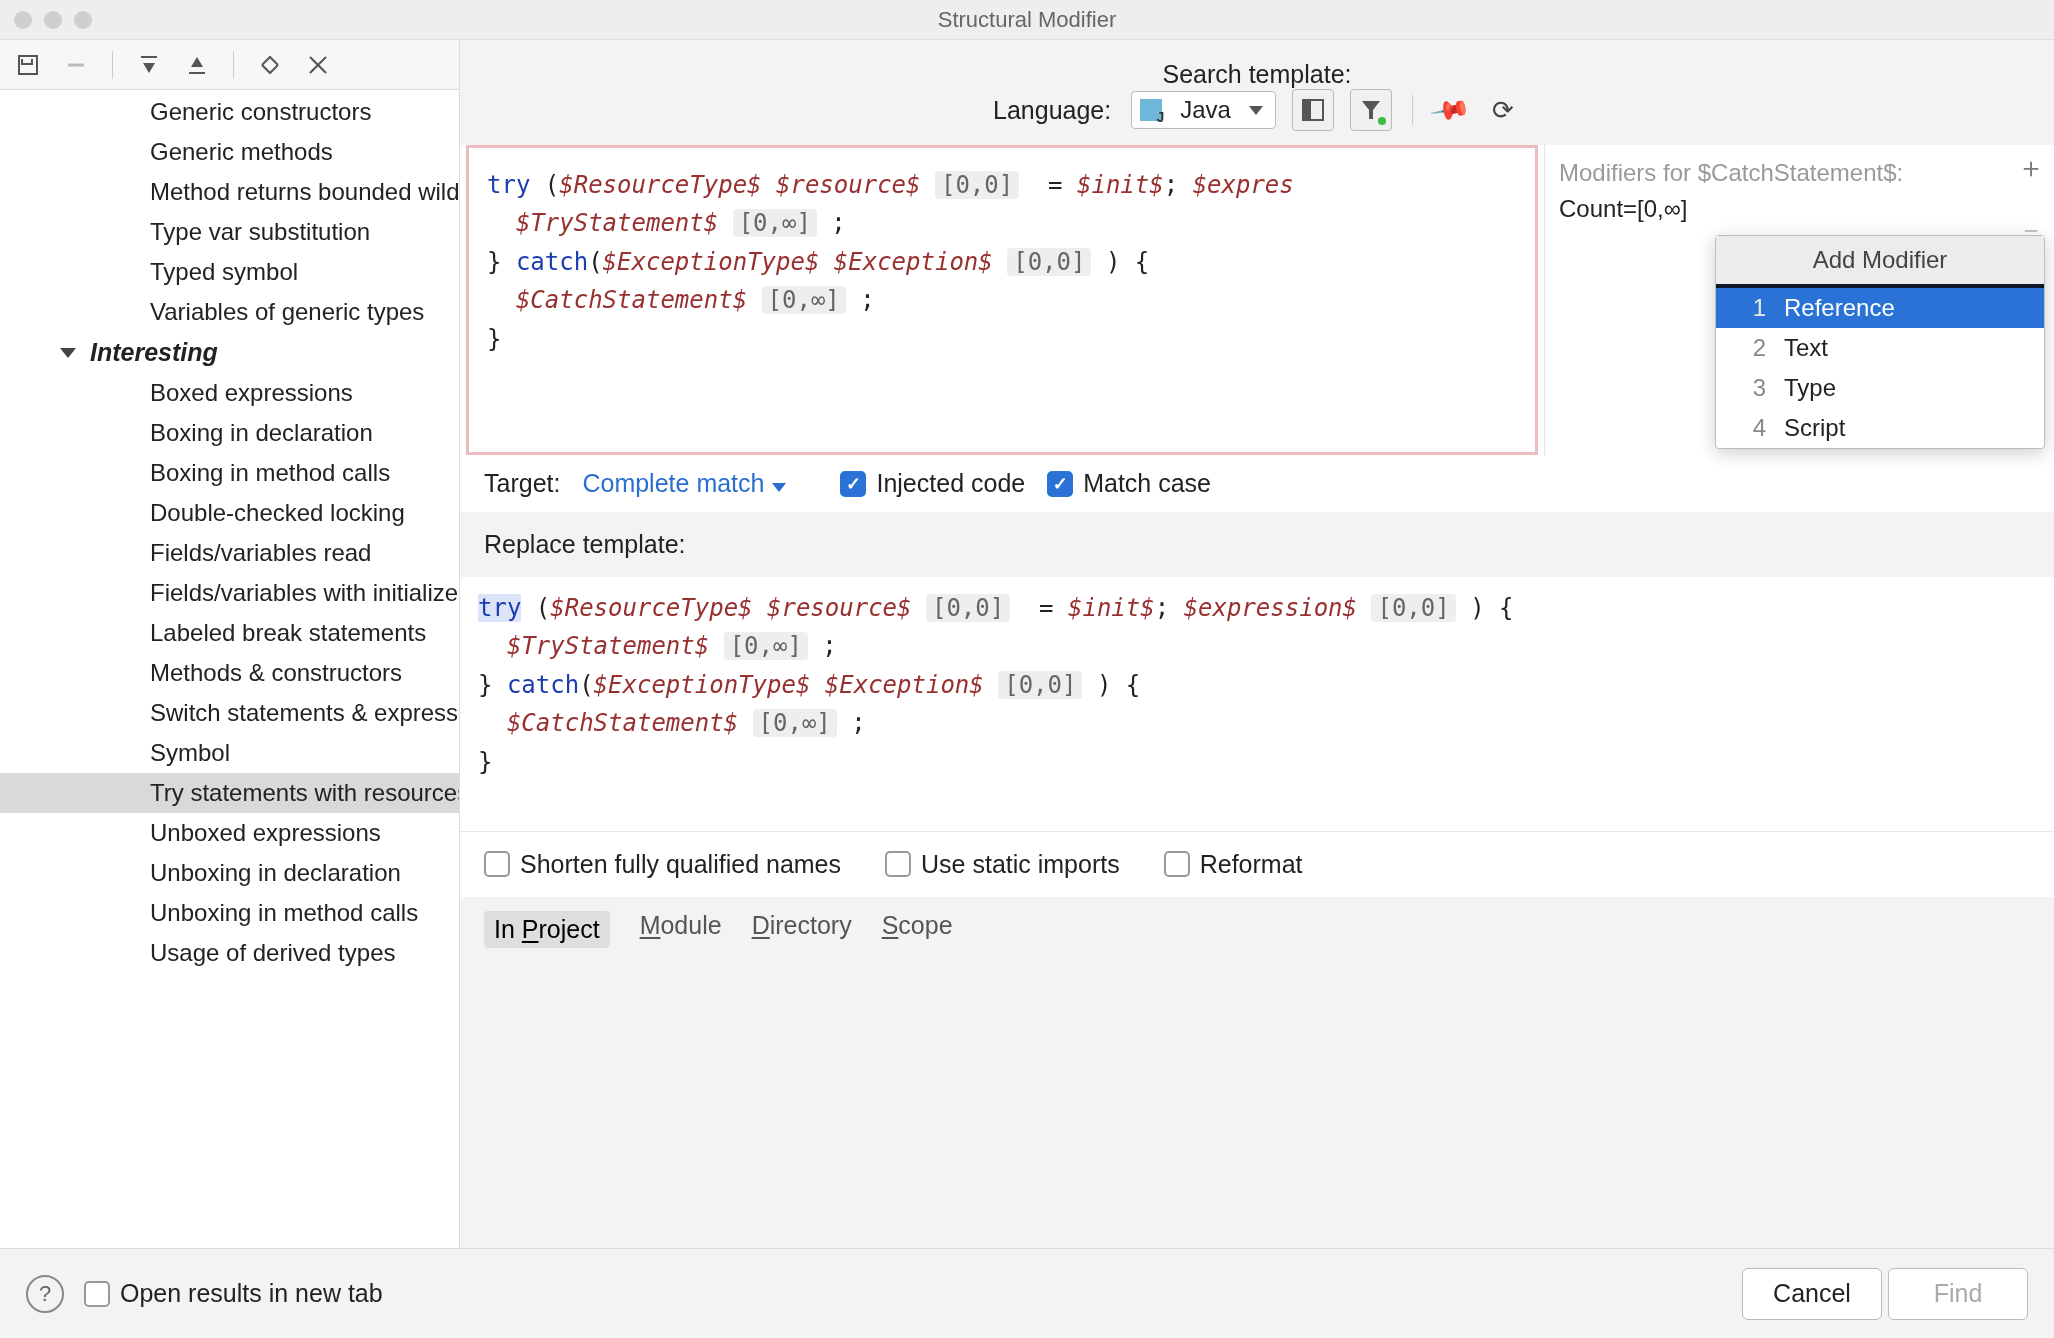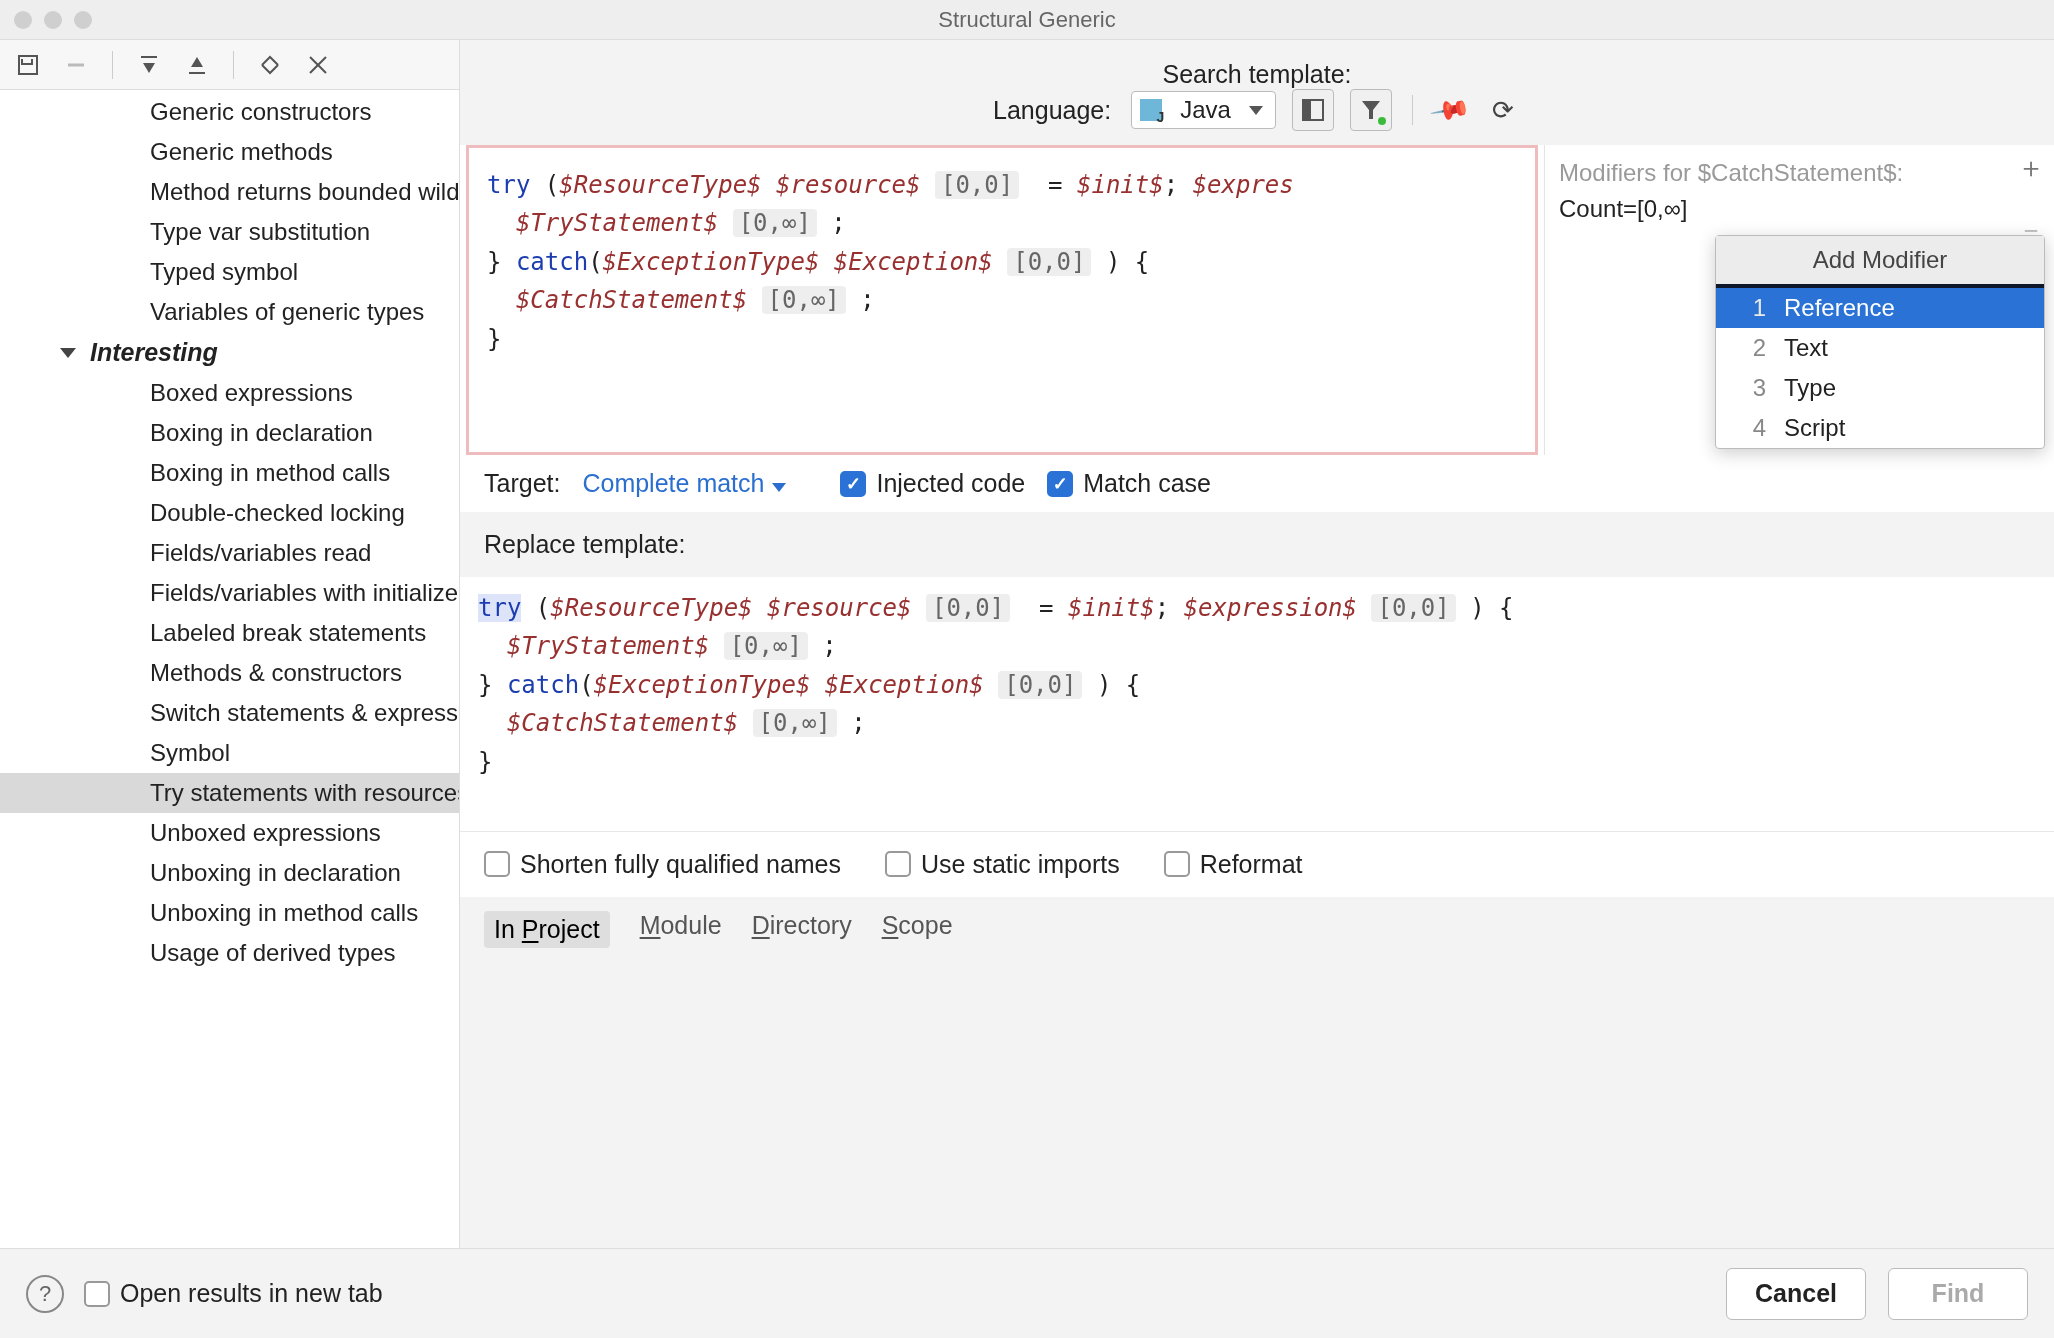--- a/index.html
+++ b/index.html
@@ -215,42 +215,42 @@
     height:90px; border-top:1px solid #ddd;
     display:flex; align-items:center; justify-content:space-between;
     padding:0 26px; background:#f3f3f3;
     position:absolute; bottom:0; left:0; right:0;
   }
   .footer-left { display:flex; align-items:center; gap:20px; font-size:25px;}
   .help-btn {
     width:38px;height:38px;border:2px solid #888;border-radius:50%;
     display:flex;align-items:center;justify-content:center;color:#666;font-size:22px;cursor:pointer;
   }
-  .footer-right { display:flex; gap:22px;font-weight:bold; }
+  .footer-right { display:flex; gap:6px; }
   .btn {
     min-width:140px; height:52px; border:1px solid #bbb; border-radius:6px;
     background:#fff; font-size:25px; color:#222; cursor:pointer;
     display:flex;align-items:center;justify-content:center;
   }
   .btn.disabled { color:#aaa; cursor:default; }
 
   
   svg { display:block; }
 
 </style>
 </head>
 <body>
 
 <div class="titlebar">
   <div class="traffic-lights">
     <div class="tl"></div>
     <div class="tl"></div>
     <div class="tl"></div>
   </div>
-  <div class="title-text">Structural Generic</div>
+  <div class="title-text">Structural Modifier</div>
 </div>
 
 <div class="main">
 
   <div class="tree">
     <div class="tree-toolbar">
       <div class="tool-btn">
         <svg width="24" height="24">
             <rect x="3" y="3" width="18" height="18" fill="none" stroke="#555" stroke-width="2"></rect>
             <polyline points="6,6 6,11 16,11 16,6" fill="none" stroke="#555" stroke-width="2"></polyline>

